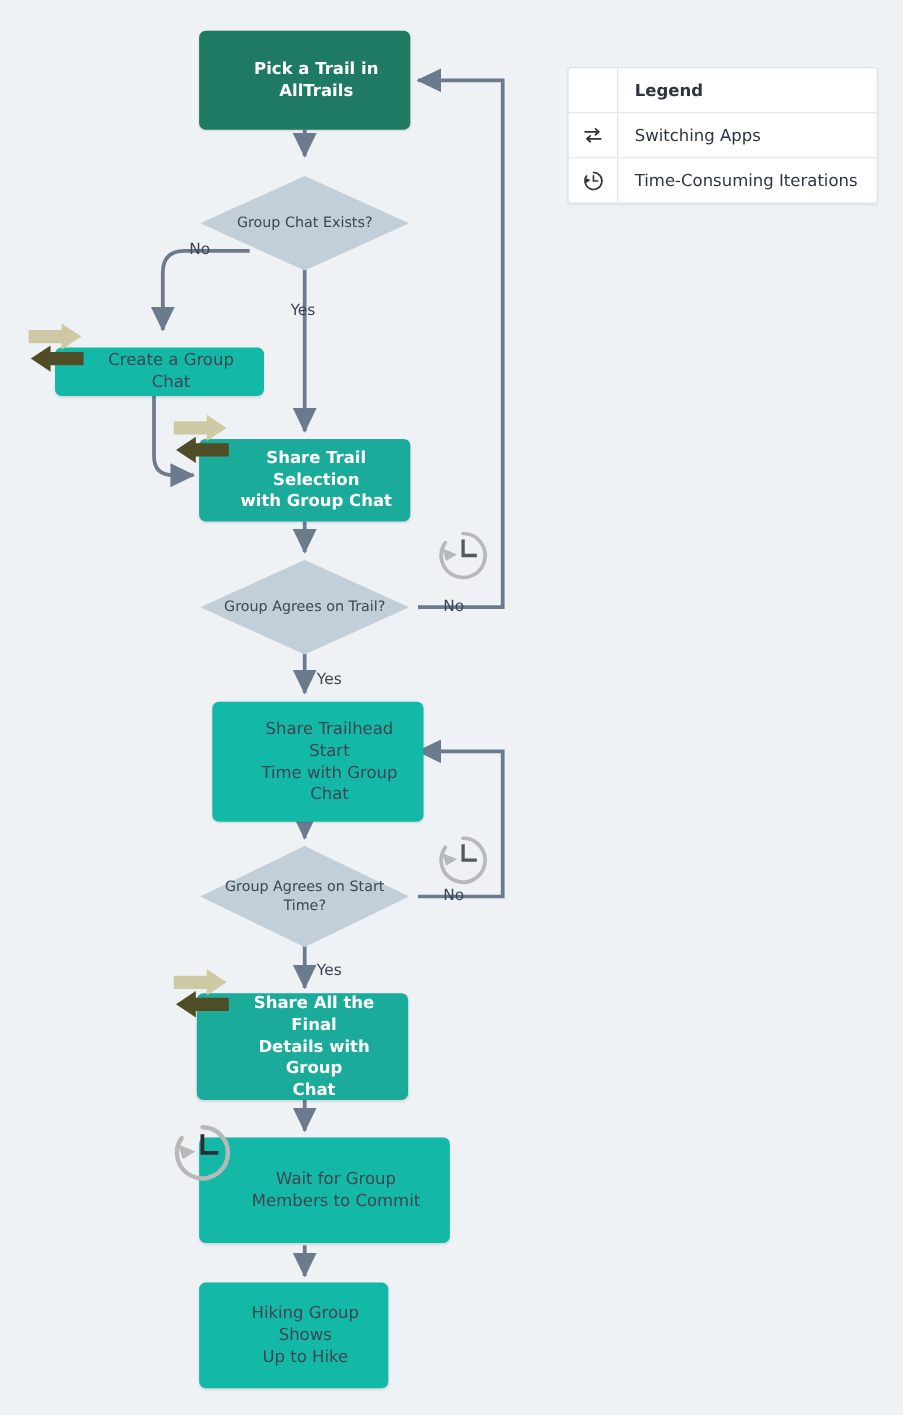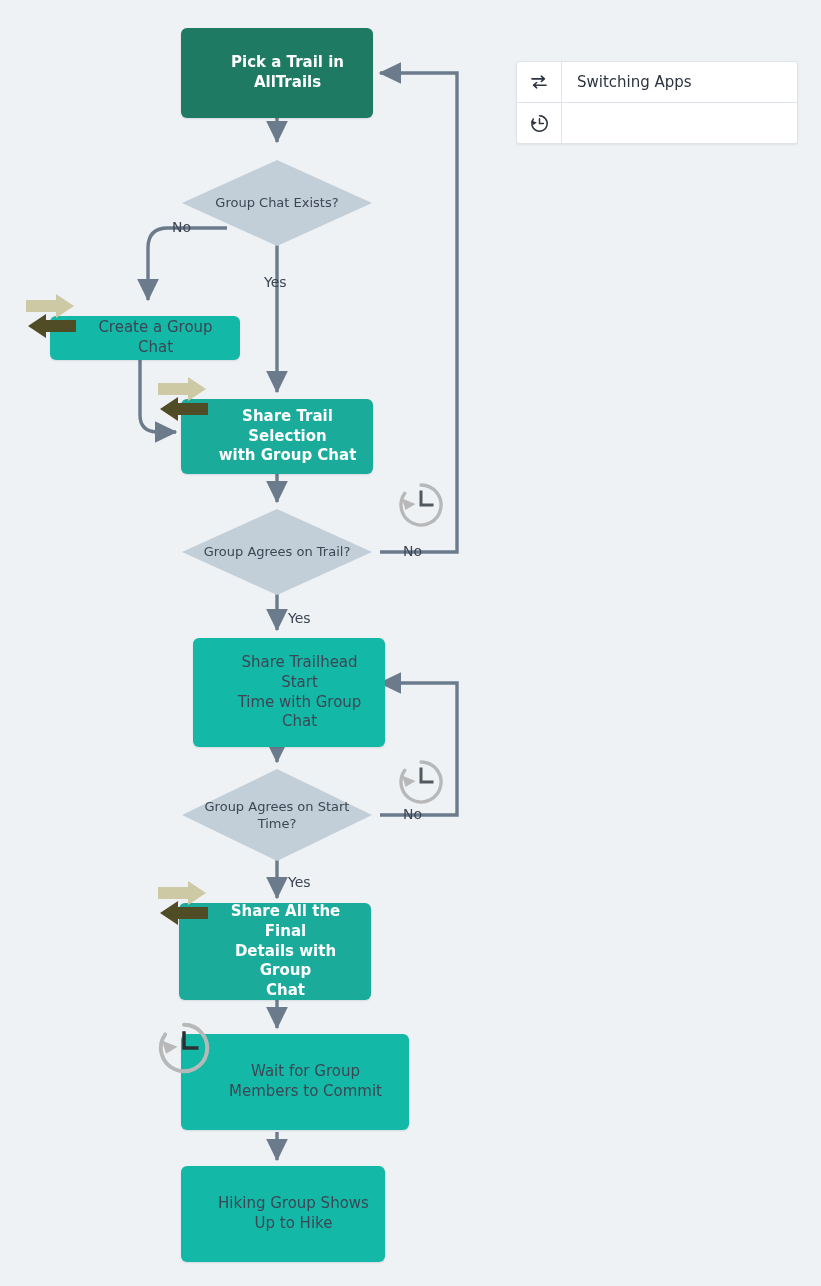--- a/index.html
+++ b/index.html
@@ -176,21 +176,21 @@
 </div>
 
 <div class="node proc teal" style="left:179px; top:903px; width:192px; height:97px;">
   <span>Share All the Final<br>Details with Group<br>Chat</span>
 </div>
 
 <div class="node proc yellow" style="left:181px; top:1034px; width:228px; height:96px;">
   <span>Wait for Group<br>Members to Commit</span>
 </div>
 
-<div class="node proc yellow" style="left:181px; top:1166px; width:204px; height:96px;">
+<div class="node proc yellow" style="left:181px; top:1166px; width:172px; height:96px;">
   <span>Hiking Group Shows<br>Up to Hike</span>
 </div>
 
 <div class="edge-label" style="left:172px; top:219px;">No</div>
 <div class="edge-label" style="left:264px; top:274px;">Yes</div>
 <div class="edge-label" style="left:403px; top:543px;">No</div>
 <div class="edge-label" style="left:288px; top:610px;">Yes</div>
 <div class="edge-label" style="left:403px; top:806px;">No</div>
 <div class="edge-label" style="left:288px; top:874px;">Yes</div>
 
@@ -233,31 +233,36 @@
 
 <div class="icon" style="left:155px; top:1019px; width:58px; height:58px;">
   <svg viewBox="0 0 50 50" width="58" height="58" xmlns="http://www.w3.org/2000/svg">
     <path d="M25,5 a20,20 0 1 1 -16.2,8.3" fill="none" stroke="#b8b8b8" stroke-width="3.4" stroke-linecap="round"></path>
     <path d="M6,18.5 L9.5,30 L19.5,24 Z" fill="#b8b8b8"></path>
     <path d="M25,12 L25,25 L36,25" fill="none" stroke="#2b2f35" stroke-width="3" stroke-linecap="square"></path>
   </svg>
 </div>
 
 <div id="legend">
+  <div class="lg-row">
+    <div class="lg-icon"></div>
+    <div class="lg-label head">Legend</div>
+  </div>
   <div class="lg-row">
     <div class="lg-icon">
       <svg viewBox="0 0 24 24" width="20" height="20" xmlns="http://www.w3.org/2000/svg">
         <path d="M3.5,8.2 L18,8.2 M14.8,5 L18.5,8.2 L14.8,11.4" fill="none" stroke="#2c3440" stroke-width="1.9" stroke-linecap="round" stroke-linejoin="round"></path>
         <path d="M20.5,15.8 L6,15.8 M9.2,12.6 L5.5,15.8 L9.2,19" fill="none" stroke="#2c3440" stroke-width="1.9" stroke-linecap="round" stroke-linejoin="round"></path>
       </svg>
     </div>
     <div class="lg-label">Switching Apps</div>
   </div>
   <div class="lg-row">
     <div class="lg-icon">
       <svg viewBox="0 0 24 24" width="21" height="21" xmlns="http://www.w3.org/2000/svg">
         <path d="M12,3.2 a8.8,8.8 0 1 1 -7.1,3.6" fill="none" stroke="#2c3440" stroke-width="1.7" stroke-linecap="round"></path>
         <path d="M2.6,8.6 L4.4,14 L9,10.9 Z" fill="#2c3440"></path>
         <path d="M12,6.6 L12,12 L16.4,12" fill="none" stroke="#2c3440" stroke-width="1.7" stroke-linecap="round"></path>
       </svg>
     </div>
+    <div class="lg-label">Time-Consuming Iterations</div>
   </div>
 </div>
 
 </body></html>

